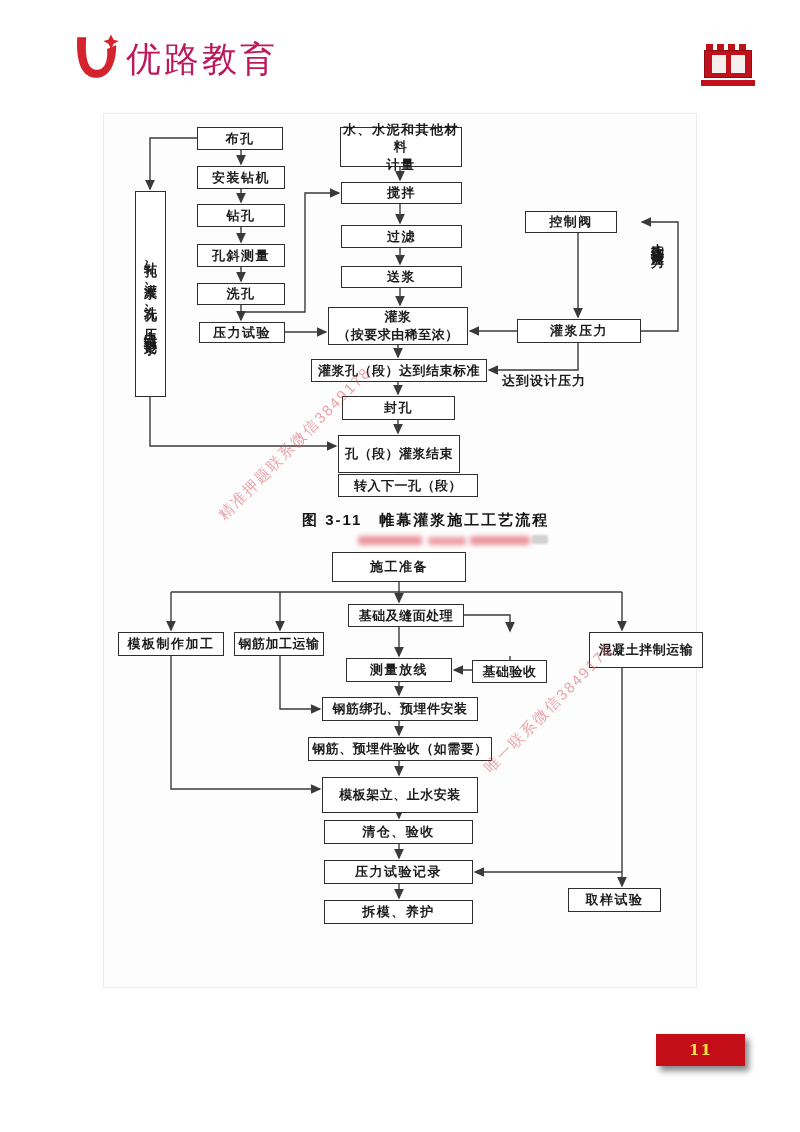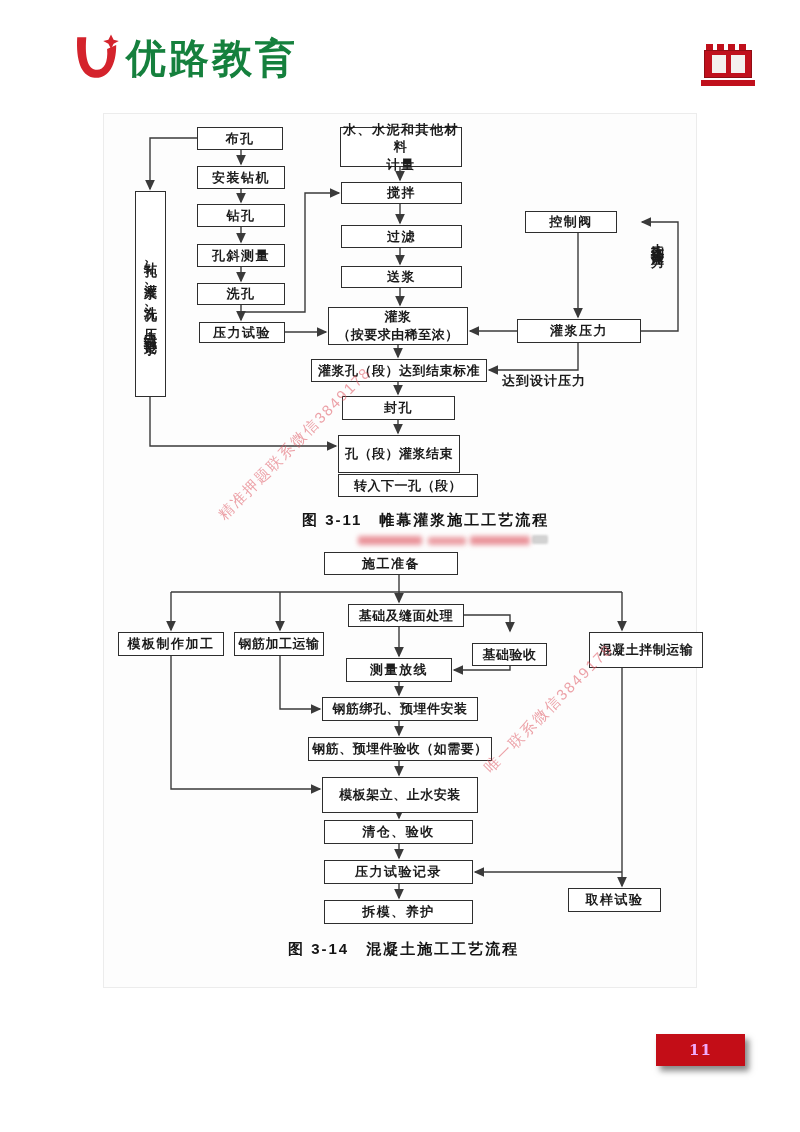--- a/index.html
+++ b/index.html
@@ -34,40 +34,40 @@
   }
   .caption{
     position:absolute;font-size:15px;font-weight:700;color:#151515;
     letter-spacing:2px;z-index:3;white-space:nowrap;
   }
   svg.connectors{position:absolute;left:0;top:0;z-index:2;pointer-events:none;}
   
   .logo{position:absolute;left:72px;top:30px;height:56px;display:flex;align-items:center;z-index:4;}
   .logo-mark{width:52px;height:52px;margin-right:2px;}
   .logo-text{
-    font-size:40px;font-weight:700;color:#15803d;letter-spacing:3px;
+    font-size:35px;font-weight:400;color:#be185d;letter-spacing:3px;
     filter:blur(0.4px);line-height:1;
   }
   
   .seal{position:absolute;left:701px;top:44px;width:56px;height:46px;z-index:4;}
   .seal-top{
     position:absolute;left:5px;top:0;width:44px;height:7px;
     background:repeating-linear-gradient(90deg,#c0101c 0 7px,transparent 7px 11px);
   }
   .seal-body{
     position:absolute;left:3px;top:6px;width:48px;height:28px;background:#c0101c;
     border:1px solid #8f0d14;box-sizing:border-box;display:flex;gap:5px;
     align-items:center;justify-content:center;
   }
   .seal-win{width:14px;height:18px;background:#f4f0ee;}
   .seal-base{position:absolute;left:0;top:36px;width:54px;height:6px;background:#c0101c;}
   
   .pagenum{
     position:absolute;left:656px;top:1034px;width:89px;height:32px;background:#c30d17;
-    color:#f0abfc;font-size:15px;font-weight:600;display:flex;align-items:center;justify-content:center;
+    color:#fde047;font-size:15px;font-weight:600;display:flex;align-items:center;justify-content:center;
     letter-spacing:1px;box-shadow:4px 5px 6px rgba(40,40,40,0.55);z-index:4;
     font-family:"DejaVu Serif","Liberation Serif",serif;
   }
   
   .wm{
     position:absolute;color:rgba(222,85,96,0.55);font-size:15px;font-weight:500;
     letter-spacing:2px;white-space:nowrap;transform:rotate(-45deg);
     transform-origin:left bottom;z-index:5;
   }
   .wm1{left:228px;top:505px;}
@@ -121,36 +121,35 @@
   <div class="node" style="left:311px;top:359px;width:176px;height:23px;letter-spacing:0.5px">灌浆孔（段）达到结束标准</div>
   <div class="node" style="left:342px;top:396px;width:113px;height:24px">封孔</div>
   <div class="node" style="left:338px;top:435px;width:122px;height:38px;letter-spacing:0.5px">孔（段）灌浆结束</div>
   <div class="node" style="left:338px;top:474px;width:140px;height:23px;letter-spacing:0.5px">转入下一孔（段）</div>
   <div class="node vtext" style="left:135px;top:191px;width:31px;height:206px">钻孔、灌浆、洗孔、压力试验记录</div>
 
   <div class="vlabel" style="left:648px;top:233px;height:110px">未达到设计压力</div>
   <div class="hlabel" style="left:502px;top:372px">达到设计压力</div>
   <div class="caption" style="left:302px;top:511px">图 3-11　帷幕灌浆施工工艺流程</div>
 
-  <div class="node" style="left:324px;top:552px;width:134px;height:23px">施工准备</div>
+  <div class="node" style="left:332px;top:552px;width:134px;height:30px">施工准备</div>
   <div class="node" style="left:118px;top:632px;width:106px;height:24px">模板制作加工</div>
   <div class="node" style="left:234px;top:632px;width:90px;height:24px;letter-spacing:0.5px">钢筋加工运输</div>
   <div class="node" style="left:348px;top:604px;width:116px;height:23px;letter-spacing:0.5px">基础及缝面处理</div>
-  <div class="node" style="left:472px;top:643px;width:75px;height:23px;letter-spacing:0.5px">基础验收</div>
+  <div class="node" style="left:472px;top:660px;width:75px;height:23px;letter-spacing:0.5px">基础验收</div>
   <div class="node" style="left:589px;top:632px;width:114px;height:36px;letter-spacing:0.5px">混凝土拌制运输</div>
   <div class="node" style="left:346px;top:658px;width:106px;height:24px">测量放线</div>
   <div class="node" style="left:322px;top:697px;width:156px;height:24px;letter-spacing:0.5px">钢筋绑孔、预埋件安装</div>
   <div class="node" style="left:308px;top:737px;width:184px;height:24px;letter-spacing:0.5px">钢筋、预埋件验收（如需要）</div>
   <div class="node" style="left:322px;top:777px;width:156px;height:36px;letter-spacing:0.5px">模板架立、止水安装</div>
   <div class="node" style="left:324px;top:820px;width:149px;height:24px">清仓、验收</div>
   <div class="node" style="left:324px;top:860px;width:149px;height:24px">压力试验记录</div>
   <div class="node" style="left:568px;top:888px;width:93px;height:24px">取样试验</div>
   <div class="node" style="left:324px;top:900px;width:149px;height:24px">拆模、养护</div>
 
-  <div class="caption" style="left:288px;top:940px">图 3-14　混凝土施工工艺流程</div>
 
   <svg class="connectors" width="800" height="1132">
     <defs>
       <marker id="ah" markerWidth="8" markerHeight="8" refX="6.5" refY="3.5" orient="auto">
         <path d="M0,0 L7.5,3.5 L0,7 Z" fill="#3a3a3a"></path>
       </marker>
     </defs>
     <g stroke="#3a3a3a" stroke-width="1.4" fill="none">
 
       <path d="M241,150 L241,164" marker-end="url(#ah)"></path>

